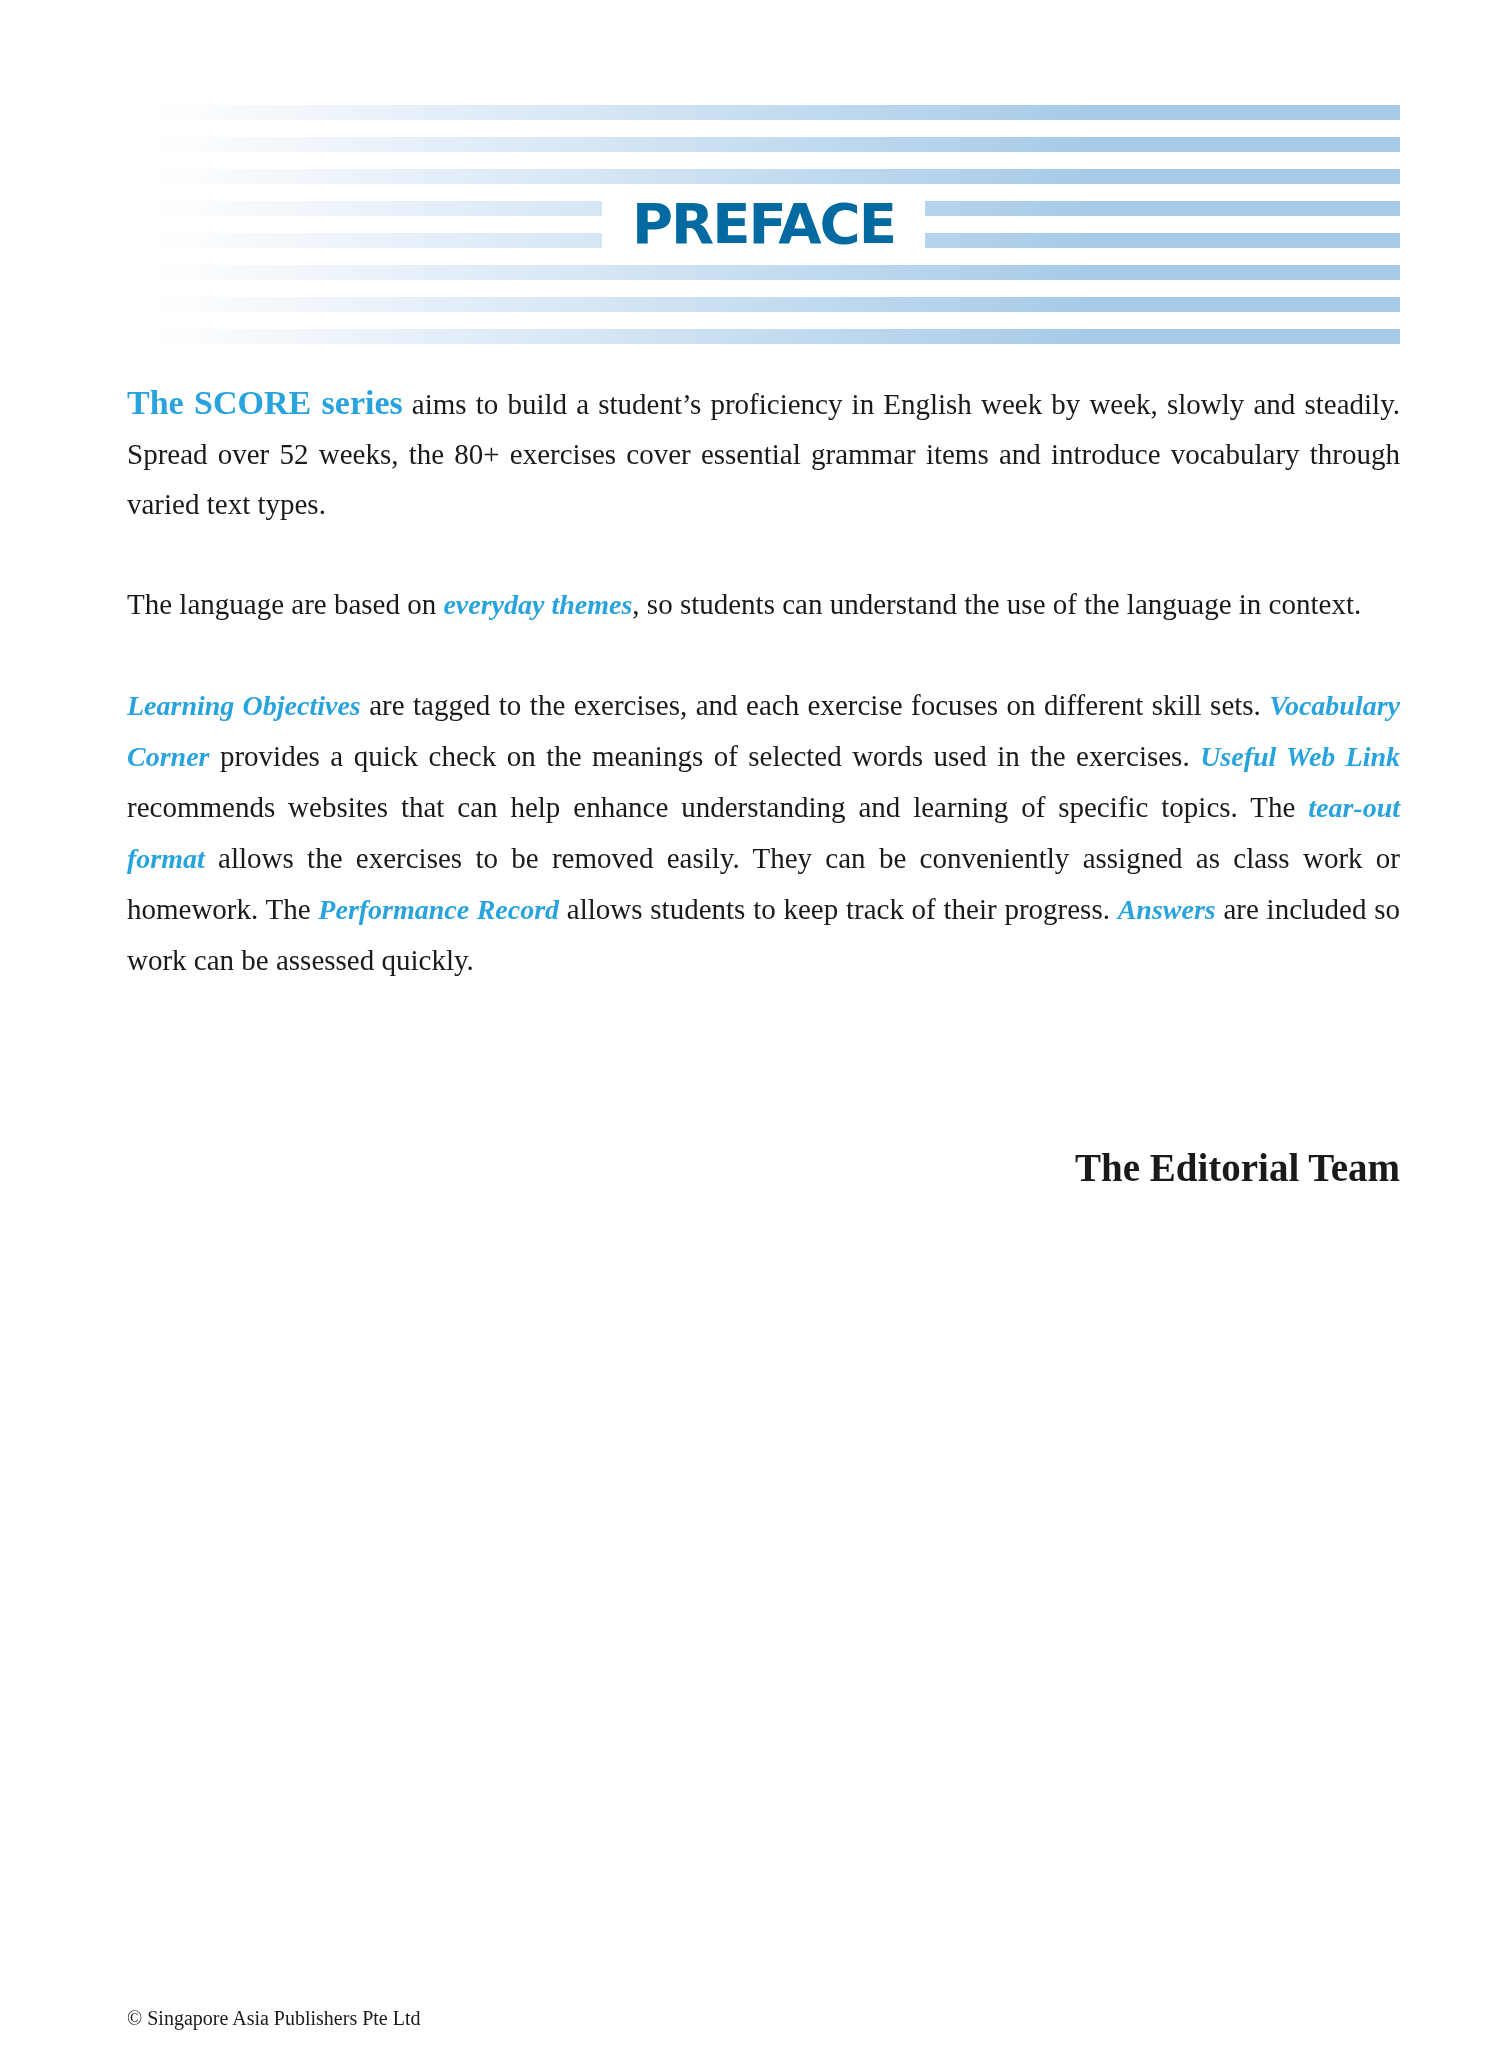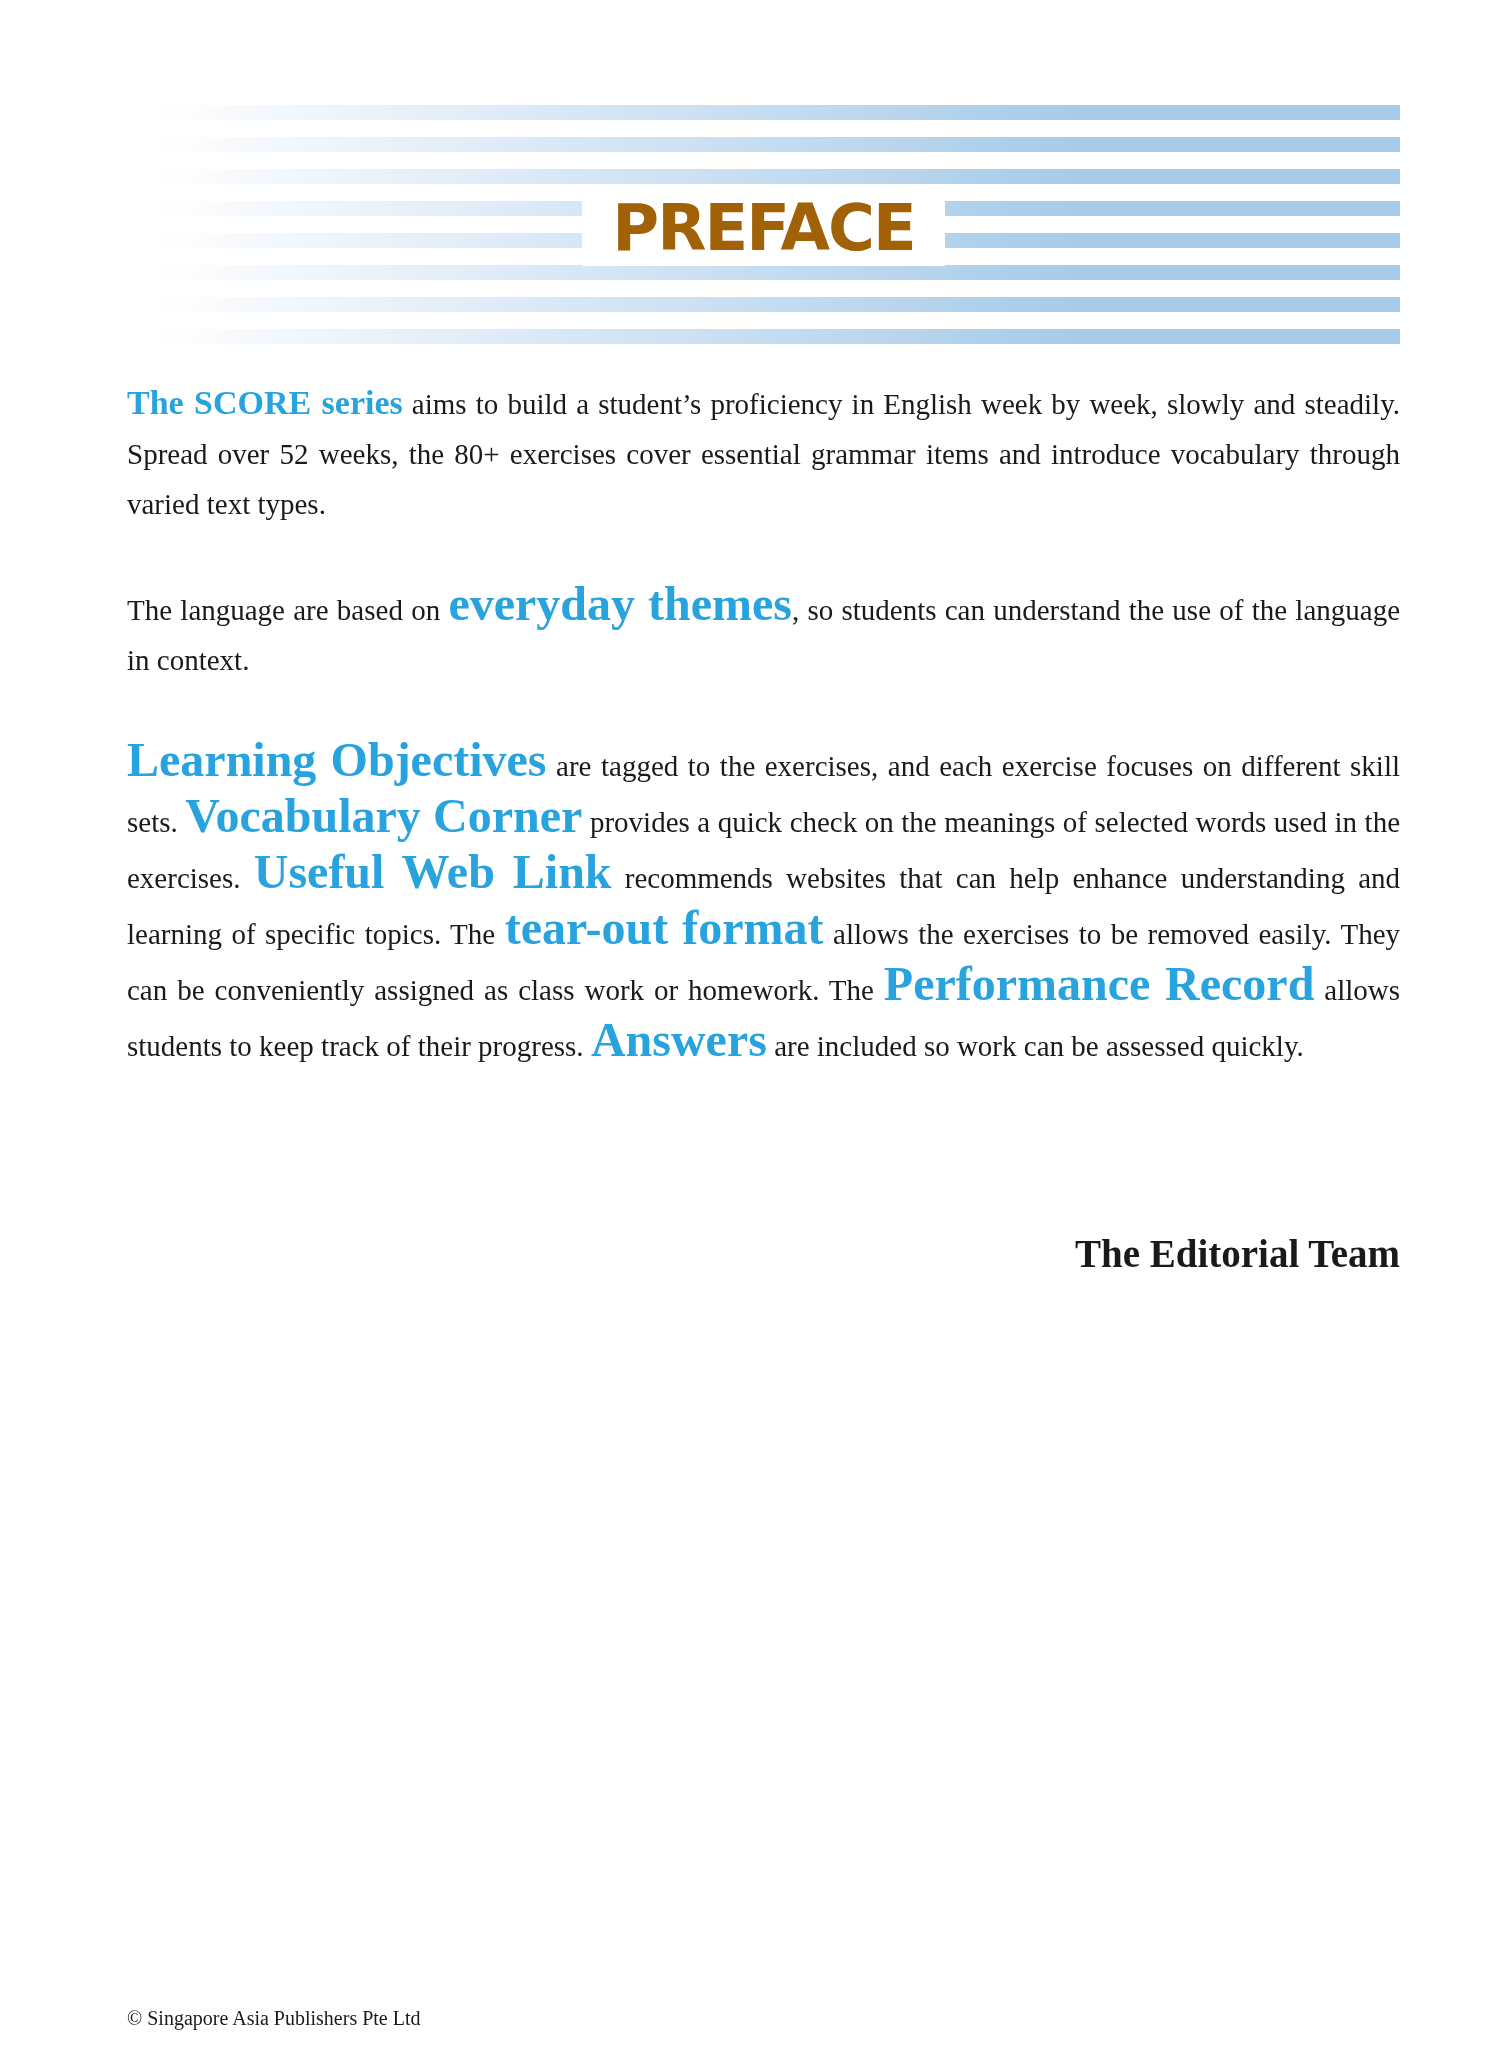--- a/index.html
+++ b/index.html
@@ -44,23 +44,23 @@
     top:192px;
     text-align:center;
     z-index:2;
   }
   .preface-title{
     display:inline-block;
     background:#ffffff;
     padding:4px 30px 6px 30px;
     font-family:"DejaVu Sans", sans-serif;
     font-weight:900;
-    font-size:64px;
+    font-size:56px;
     letter-spacing:-2px;
-    color:#a16207;
+    color:#0369a1;
     line-height:1;
   }
 
   
   .content{
     position:absolute;
     left:127px;
     width:1273px;
     top:378px;
     z-index:2;
@@ -73,21 +73,22 @@
   }
   .para:last-of-type{margin-bottom:0;}
   .accent-bold{
     color:var(--accent);
     font-weight:bold;
     font-size:34px;
   }
   .accent-italic{
     color:var(--accent);
     font-weight:bold;
-    font-size:48px;
+    font-style:italic;
+    font-size:28px;
   }
   .signoff{
     margin-top:160px;
     text-align:right;
     font-weight:bold;
     font-size:39px;
   }
 
   
   .footer{

